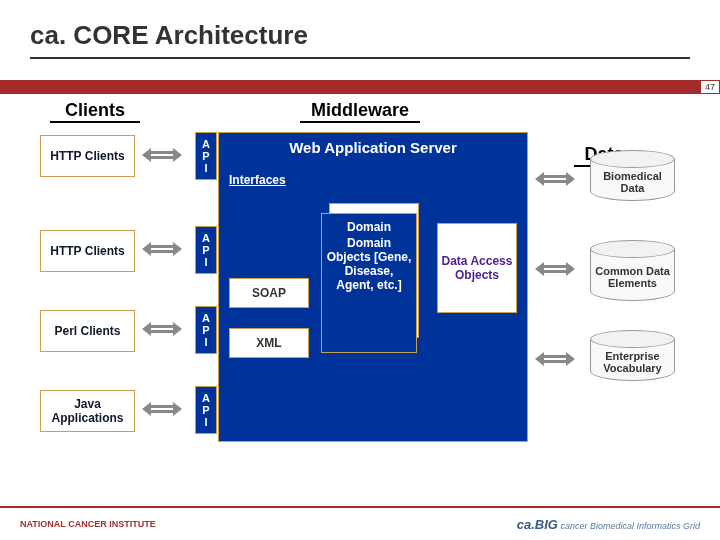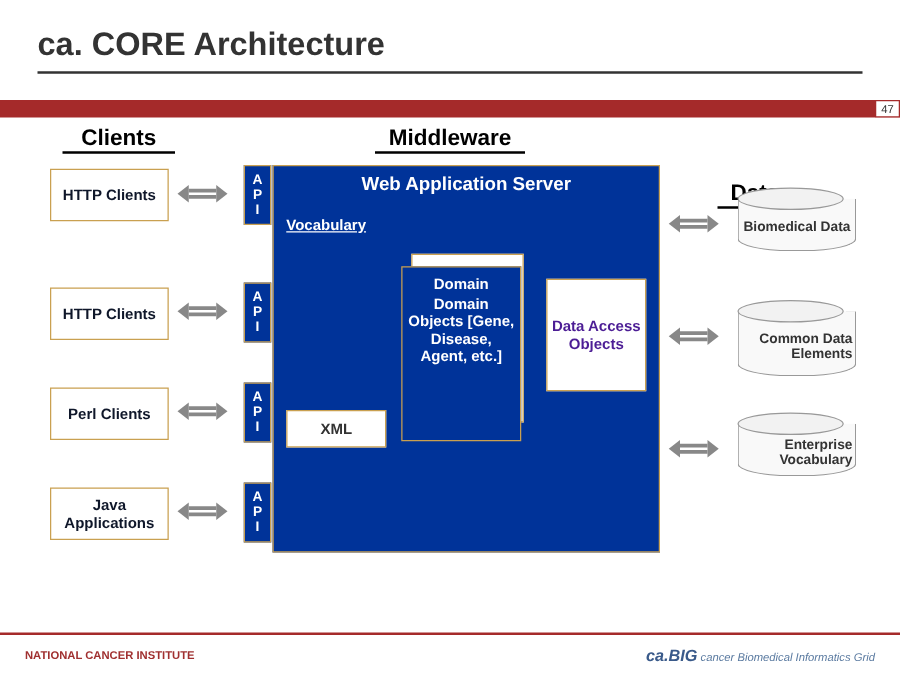--- a/index.html
+++ b/index.html
@@ -39,21 +39,21 @@
   .ifc-box { position:absolute; background:#fff; border:1.5px solid #c9a050; font-size:12px; font-weight:bold; color:#333; display:flex; align-items:center; justify-content:center;}
   .java-box { left:10px; top:75px; width:80px; height:48px;}
   .soap-box { left:10px; top:145px; width:80px; height:30px;}
   .xml-box  { left:10px; top:195px; width:80px; height:30px;}
   .domain-back { position:absolute; left:110px; top:70px; width:90px; height:135px; background:#fff; border:1.5px solid #c9a050; }
   .domain-box { position:absolute; left:102px; top:80px; width:96px; height:140px; background:#039; border:1.5px solid #c9a050; color:#fff; font-size:12px; font-weight:bold; text-align:center; padding:6px 4px;}
   .dao-box { position:absolute; left:218px; top:90px; width:80px; height:90px; background:#fff; border:1.5px solid #c9a050; font-size:12px; font-weight:bold; color:#4c1d95; display:flex; align-items:center; justify-content:center; text-align:center;}
 
   .cyl { position:absolute; width:85px; }
   .cyl .top { width:85px; height:18px; border:1.5px solid #999; border-radius:50%; background:#f2f2f2; position:relative; z-index:2;}
-  .cyl .body { width:95px; border:1.5px solid #999; border-top:none; border-radius:0 0 42px 42px / 0 0 10px 10px; margin-top:-9px; background:#f9f9f9; position:relative; z-index:1; font-size:11px; font-weight:bold; color:#333; text-align:right; display:flex; align-items:center; justify-content:center; padding:10px 2px 6px 2px;}
+  .cyl .body { width:85px; border:1.5px solid #999; border-top:none; border-radius:0 0 42px 42px / 0 0 10px 10px; margin-top:-9px; background:#f9f9f9; position:relative; z-index:1; font-size:11px; font-weight:bold; color:#333; text-align:center; display:flex; align-items:center; justify-content:center; padding:10px 2px 6px 2px;}
   .cyl-bio { left:560px; top:50px;}
   .cyl-cde { left:560px; top:140px;border-radius:16px;}
   .cyl-ev  { left:560px; top:230px;}
 
   .footer { position:absolute; left:0; right:0; bottom:0; height:34px; border-top:2px solid #a52a2a; display:flex; align-items:center; justify-content:space-between; padding:0 20px;}
   .footer .left-logo { font-size:9px; color:#a03030; font-weight:bold;}
   .footer .right-logo { font-size:9px; color:#5a7aa0; font-style:italic; text-align:right;}
   .footer .right-logo .big { font-size:13px; font-weight:bold; color:#3a5a8a;}
 </style>
 </head>
@@ -124,21 +124,22 @@
         <span>I</span>
       </div>
     <div class="api-box api4">
         <span>A</span>
         <span>P</span>
         <span>I</span>
       </div>
 
     <div class="was">
       <div class="was-title">Web Application Server</div>
-      <div class="ifc-label">Vocabulary</div>
+      <div class="ifc-label">Interfaces</div>
+      <div class="ifc-box soap-box">SOAP</div>
       <div class="ifc-box xml-box">XML</div>
       <div class="domain-back"></div>
       <div class="domain-box">
         <div style="margin-bottom:2px">Domain</div>
         <div>Domain Objects [Gene, Disease, Agent, etc.]</div>
       </div>
       <div class="dao-box">Data Access Objects</div>
     </div>
 
     <div class="arrow-h" style="left:505px; top:72px">

